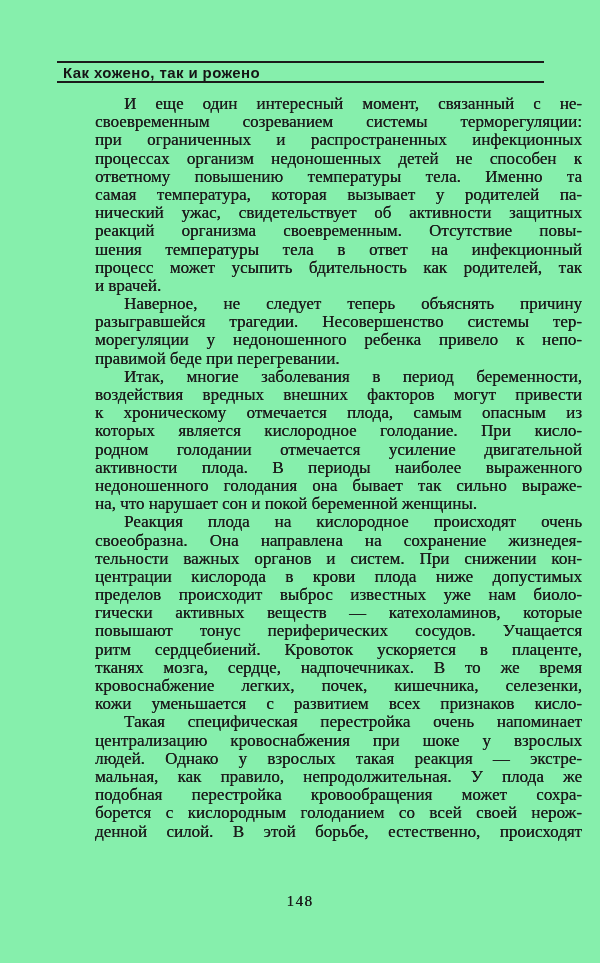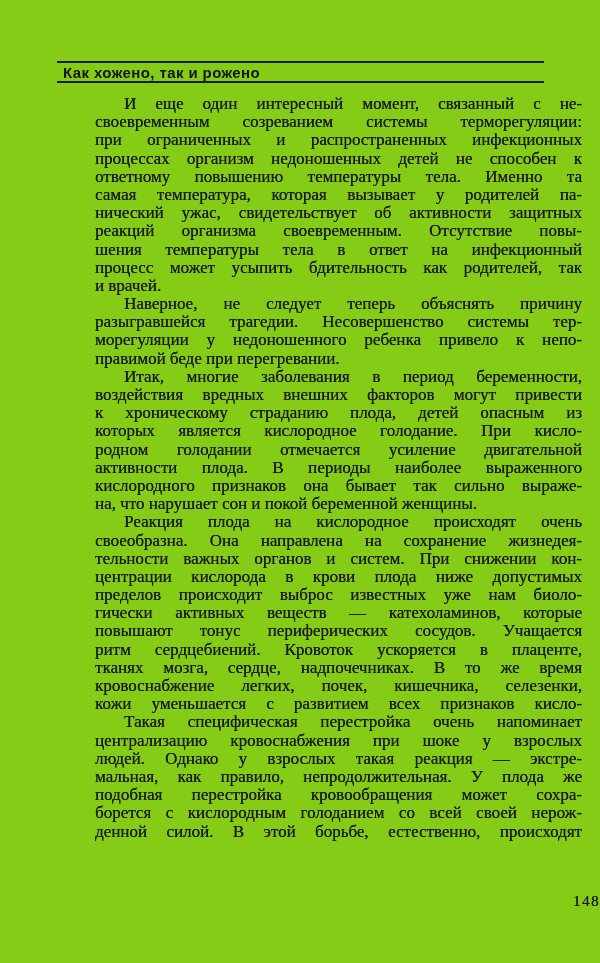--- a/index.html
+++ b/index.html
@@ -1,20 +1,20 @@
 <!DOCTYPE html>
 <html><head>
 <meta charset="utf-8">
 <style>
   html, body { margin: 0; padding: 0; background: #e8e8e8; }
   .page {
     position: relative;
     width: 600px;
     height: 963px;
-    background: #84cc16;
+    background: #86efac;
     overflow: hidden;
     font-family: "Liberation Serif", serif;
     color: #1c1c1c;
   }
   .running-header {
     position: absolute;
     left: 57px;
     top: 61px;
     width: 487px;
     box-sizing: border-box;
@@ -48,21 +48,21 @@
     height: 18.2px;
     overflow: hidden;
   }
   .line.indent { text-indent: 29px; }
   .line.no-justify { text-align-last: left; }
   .page-number {
     position: absolute;
     left: 0;
     top: 893px;
     width: 100%;
-    text-align: right;
+    text-align: center;
     font-size: 15px;
     letter-spacing: 1.5px;
     text-shadow: 0.2px 0 currentColor;
     color: #1a1a1a;
   }
 </style>
 </head>
 <body>
 
 <div class="page">
@@ -87,25 +87,25 @@
       </div>
       <div class="paragraph">
         <div class="line indent">Наверное, не следует теперь объяснять причину</div>
         <div class="line">разыгравшейся трагедии. Несовершенство системы тер-</div>
         <div class="line">морегуляции у недоношенного ребенка привело к непо-</div>
         <div class="line no-justify">правимой беде при перегревании.</div>
       </div>
       <div class="paragraph">
         <div class="line indent">Итак, многие заболевания в период беременности,</div>
         <div class="line">воздействия вредных внешних факторов могут привести</div>
-        <div class="line">к хроническому страданию плода, детей опасным из</div>
+        <div class="line">к хроническому отмечается плода, самым опасным из</div>
         <div class="line">которых является кислородное голодание. При кисло-</div>
         <div class="line">родном голодании отмечается усиление двигательной</div>
         <div class="line">активности плода. В периоды наиболее выраженного</div>
-        <div class="line">кислородного признаков она бывает так сильно выраже-</div>
+        <div class="line">недоношенного голодания она бывает так сильно выраже-</div>
         <div class="line no-justify">на, что нарушает сон и покой беременной женщины.</div>
       </div>
       <div class="paragraph">
         <div class="line indent">Реакция плода на кислородное происходят очень</div>
         <div class="line">своеобразна. Она направлена на сохранение жизнедея-</div>
         <div class="line">тельности важных органов и систем. При снижении кон-</div>
         <div class="line">центрации кислорода в крови плода ниже допустимых</div>
         <div class="line">пределов происходит выброс известных уже нам биоло-</div>
         <div class="line">гически активных веществ — катехоламинов, которые</div>
         <div class="line">повышают тонус периферических сосудов. Учащается</div>

